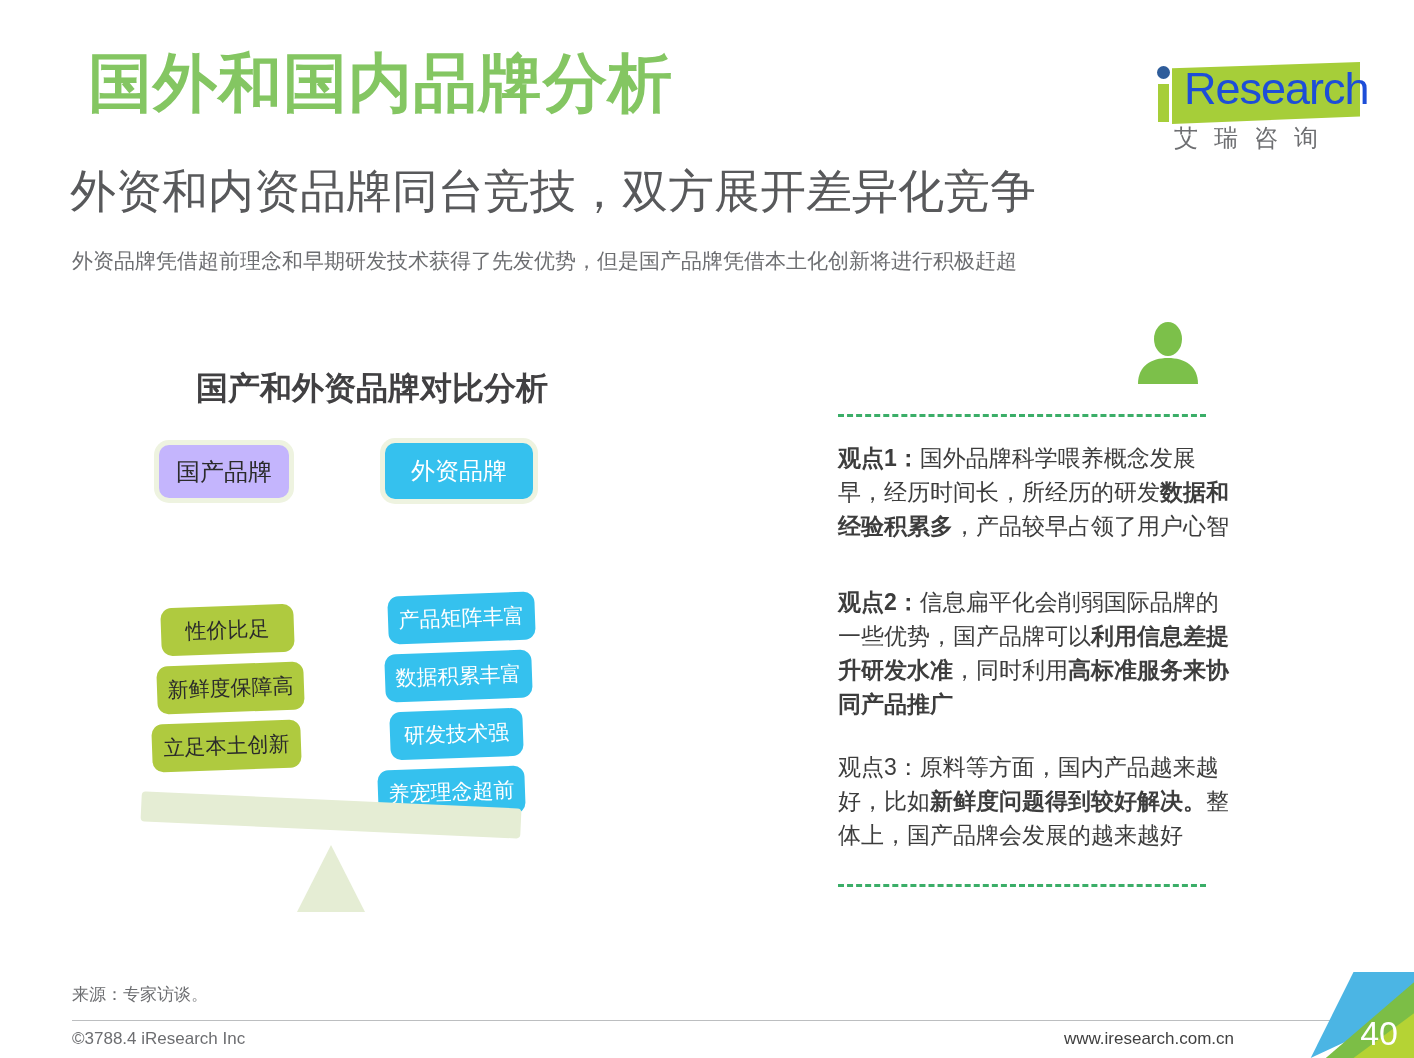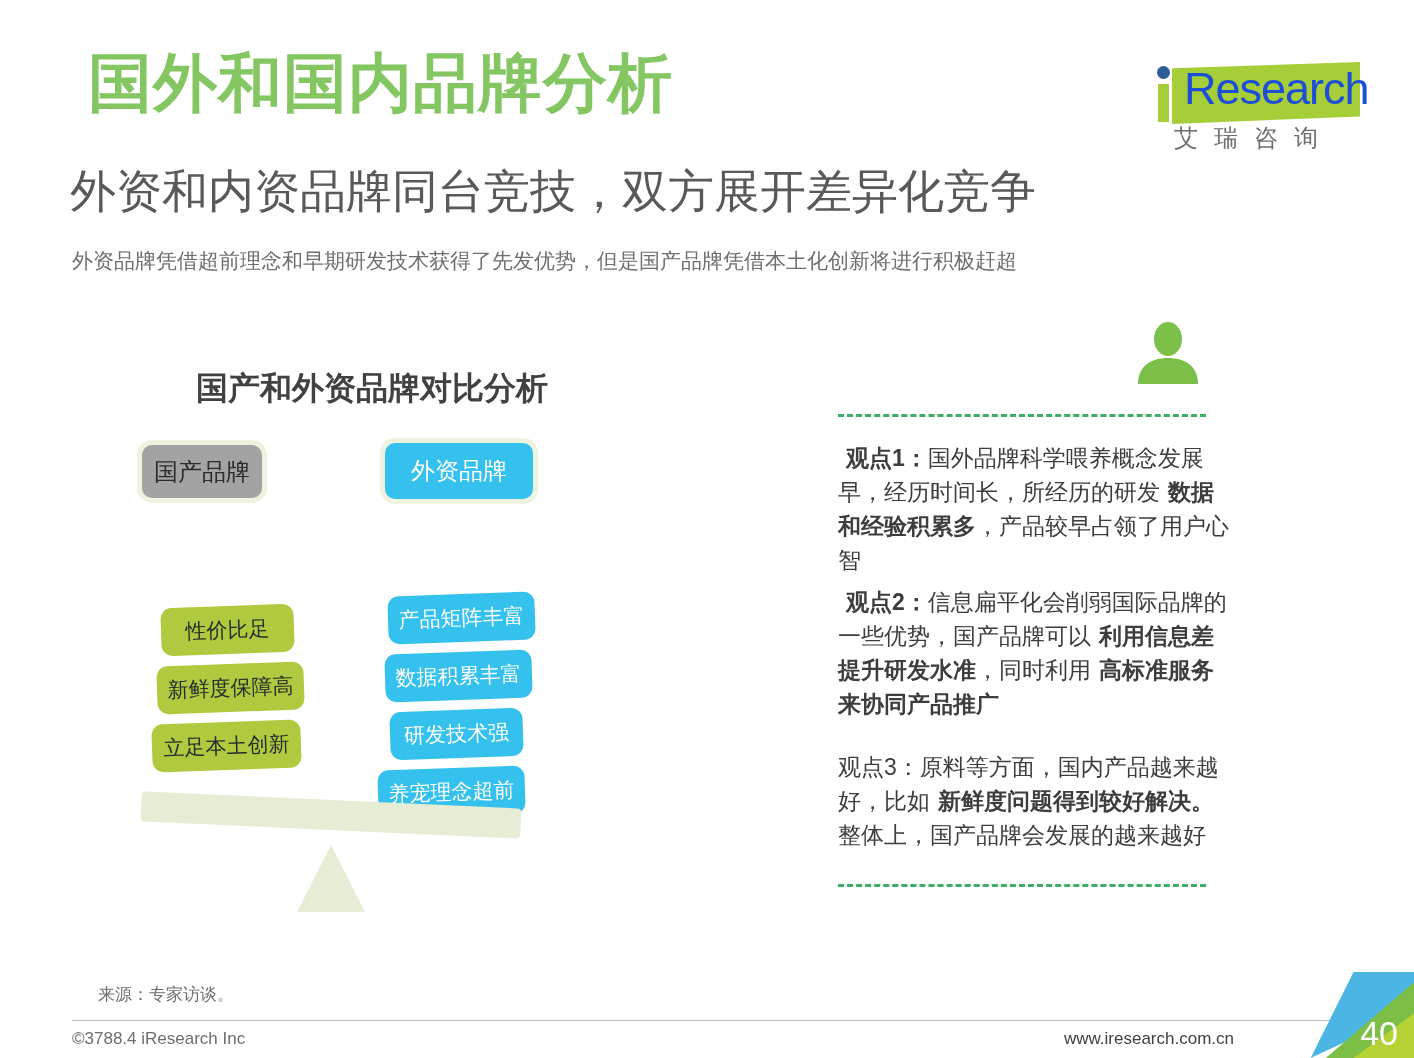--- a/index.html
+++ b/index.html
@@ -120,25 +120,25 @@
     position: absolute;
     border-radius: 10px;
     display: flex;
     align-items: center;
     justify-content: center;
     font-size: 24px;
     box-shadow: 0 0 0 5px #EEF3E0;
     white-space: nowrap;
   }
   .brand-box.domestic {
-    left: 142px;
+    left: 159px;
     top: 445px;
-    width: 120px;
+    width: 130px;
     height: 53px;
-    background: #a3a3a3;
+    background: #c4b5fd;
     color: #2B2B2B;
   }
   .brand-box.foreign {
     left: 385px;
     top: 443px;
     width: 148px;
     height: 56px;
     background: #35C1EE;
     color: #ffffff;
   }
@@ -217,34 +217,33 @@
   .dash-bottom { left: 838px; top: 884px; width: 368px; }
 
   .opinion {
     position: absolute;
     left: 838px;
     width: 398px;
     font-size: 23px;
     color: #3D3D3D;
     line-height: 1.48;
   }
-  .opinion b { font-weight: bold; margin-left: 8px; }
+  .opinion b { font-weight: bold; }
   .op1 { top: 441px; }
   .op2 { top: 585px; }
   .op3 { top: 750px; }
 
   
   .source-note {
     position: absolute;
     left: 72px;
     top: 983px;
     font-size: 17px;
     color: #6D6E71;
     white-space: nowrap;
-    margin-left: 26px;
   }
   .footer-rule {
     position: absolute;
     left: 72px;
     top: 1020px;
     width: 1278px;
     height: 1px;
     background: #BCBEC0;
   }
   .copyright {

